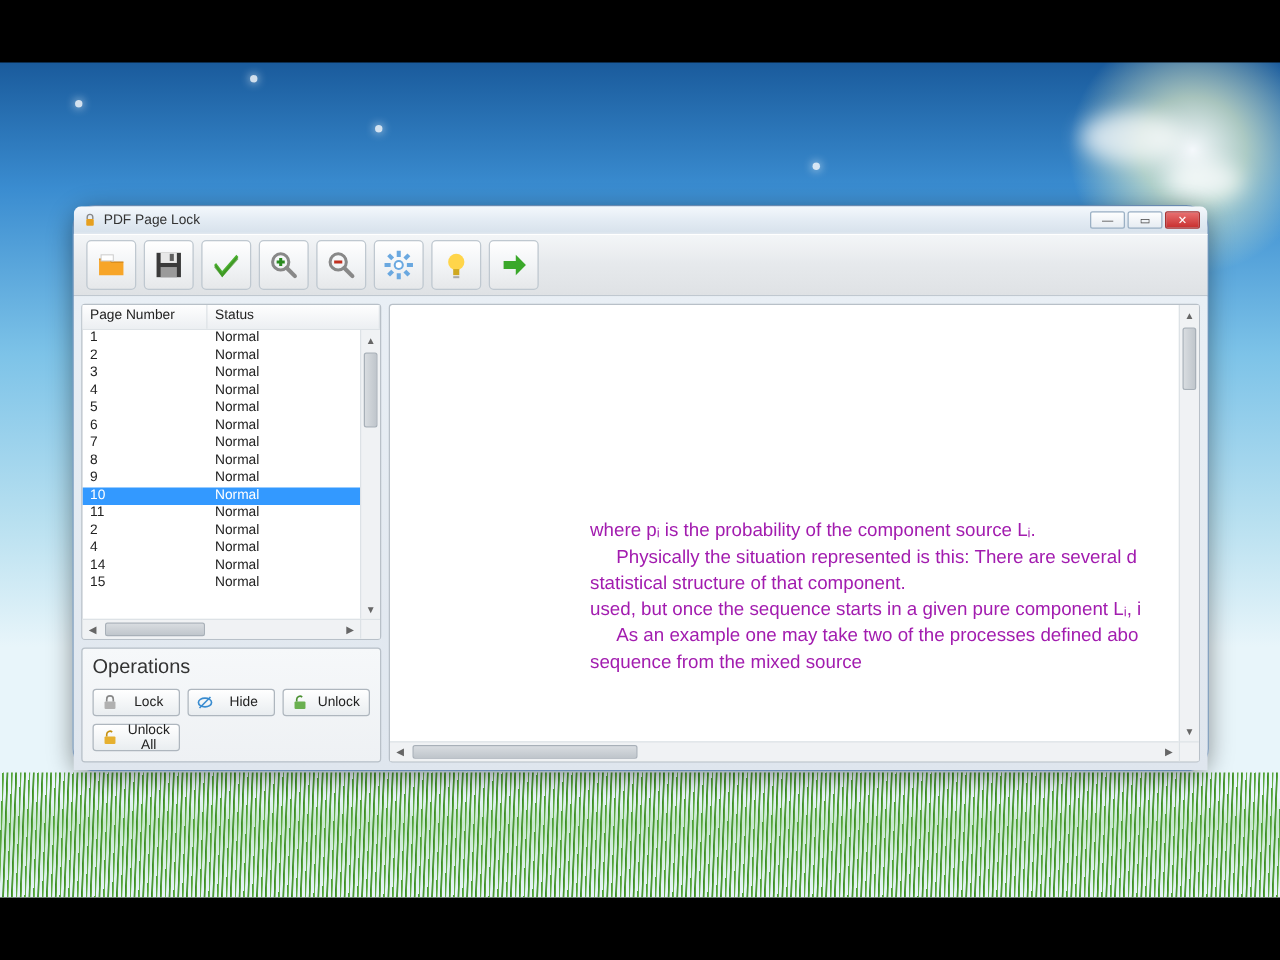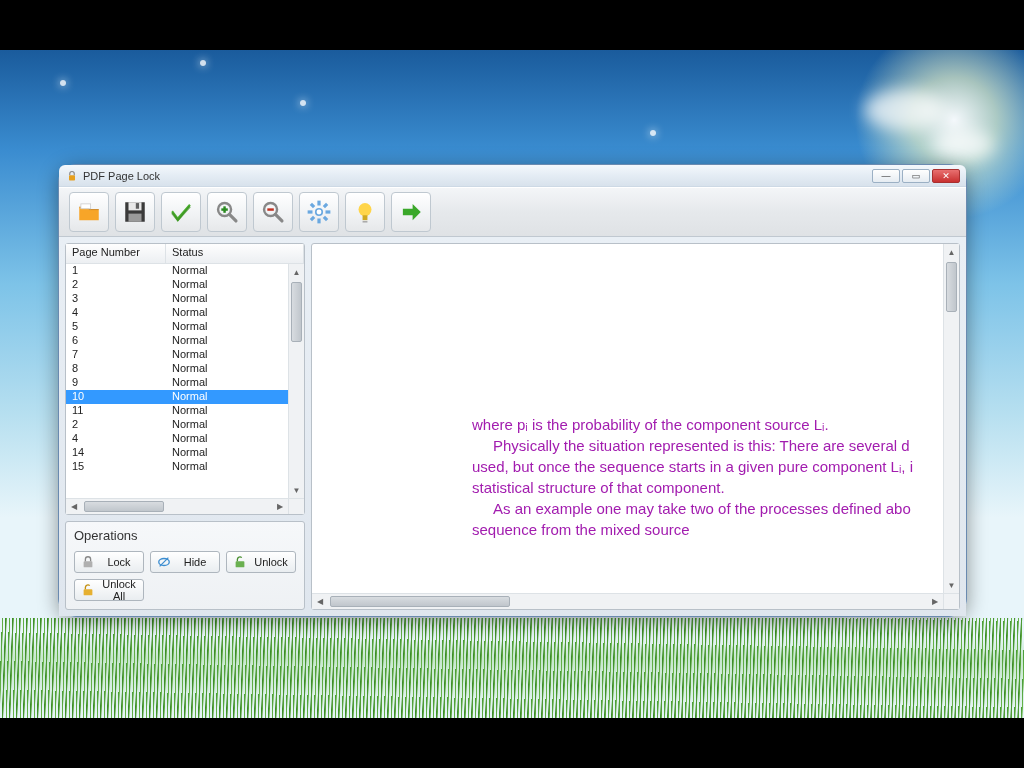--- a/index.html
+++ b/index.html
@@ -127,21 +127,21 @@
   border:1px solid #a8b0b8; border-radius:2px;
 }
 .hscroll .arr { position:absolute; top:0; bottom:0; width:16px; display:flex; align-items:center; justify-content:center; font-size:8px; color:#666; }
 .hscroll .arr.l { left:0; } .hscroll .arr.r { right:0; }
 .corner { position:absolute; right:0; bottom:0; width:16px; height:16px; background:#f0f2f4; border-top:1px solid #dde2e6; border-left:1px solid #dde2e6; }
 
 .ops {
   border: 1px solid #b8c0c8; border-radius: 3px; background: linear-gradient(to bottom,#f6f8fa,#eef1f4);
   padding: 6px 8px 8px;
 }
-.ops-title { font-size: 13px; color: #333; margin-bottom: 8px; }
+.ops-title { font-size: 16px; color: #333; margin-bottom: 8px; }
 .ops-grid { display: grid; grid-template-columns: 1fr 1fr 1fr; gap: 6px; }
 .opbtn {
   height: 22px; border: 1px solid #aeb6be; border-radius: 3px;
   background: linear-gradient(to bottom, #ffffff, #e9edf0);
   display: flex; align-items: center; justify-content: flex-start; gap: 6px;
   padding: 0 6px; font-size: 11px; color: #222; cursor: pointer;
 }
 .opbtn .ico { width: 14px; height: 14px; display:flex; align-items:center; justify-content:center; }
 .opbtn .lbl { flex:1; text-align:center; }
 
@@ -386,22 +386,22 @@
           </div>
         </div>
       </div>
     </div>
 
     <div class="preview-frame">
       <div class="preview-body">
         <div class="doc">
           <p class="noind">where pᵢ is the probability of the component source Lᵢ.</p>
           <p>Physically the situation represented is this: There are several d</p>
+          <p class="noind">statistical structure of that component.</p>
           <p class="noind">used, but once the sequence starts in a given pure component Lᵢ, i</p>
-          <p class="noind">statistical structure of that component.</p>
           <p>As an example one may take two of the processes defined abo</p>
           <p class="noind">sequence from the mixed source</p>
         </div>
       </div>
       <div class="vscroll">
         <div class="arr up">▲</div>
         <div class="thumb"></div>
         <div class="arr dn">▼</div>
       </div>
       <div class="hscroll">

